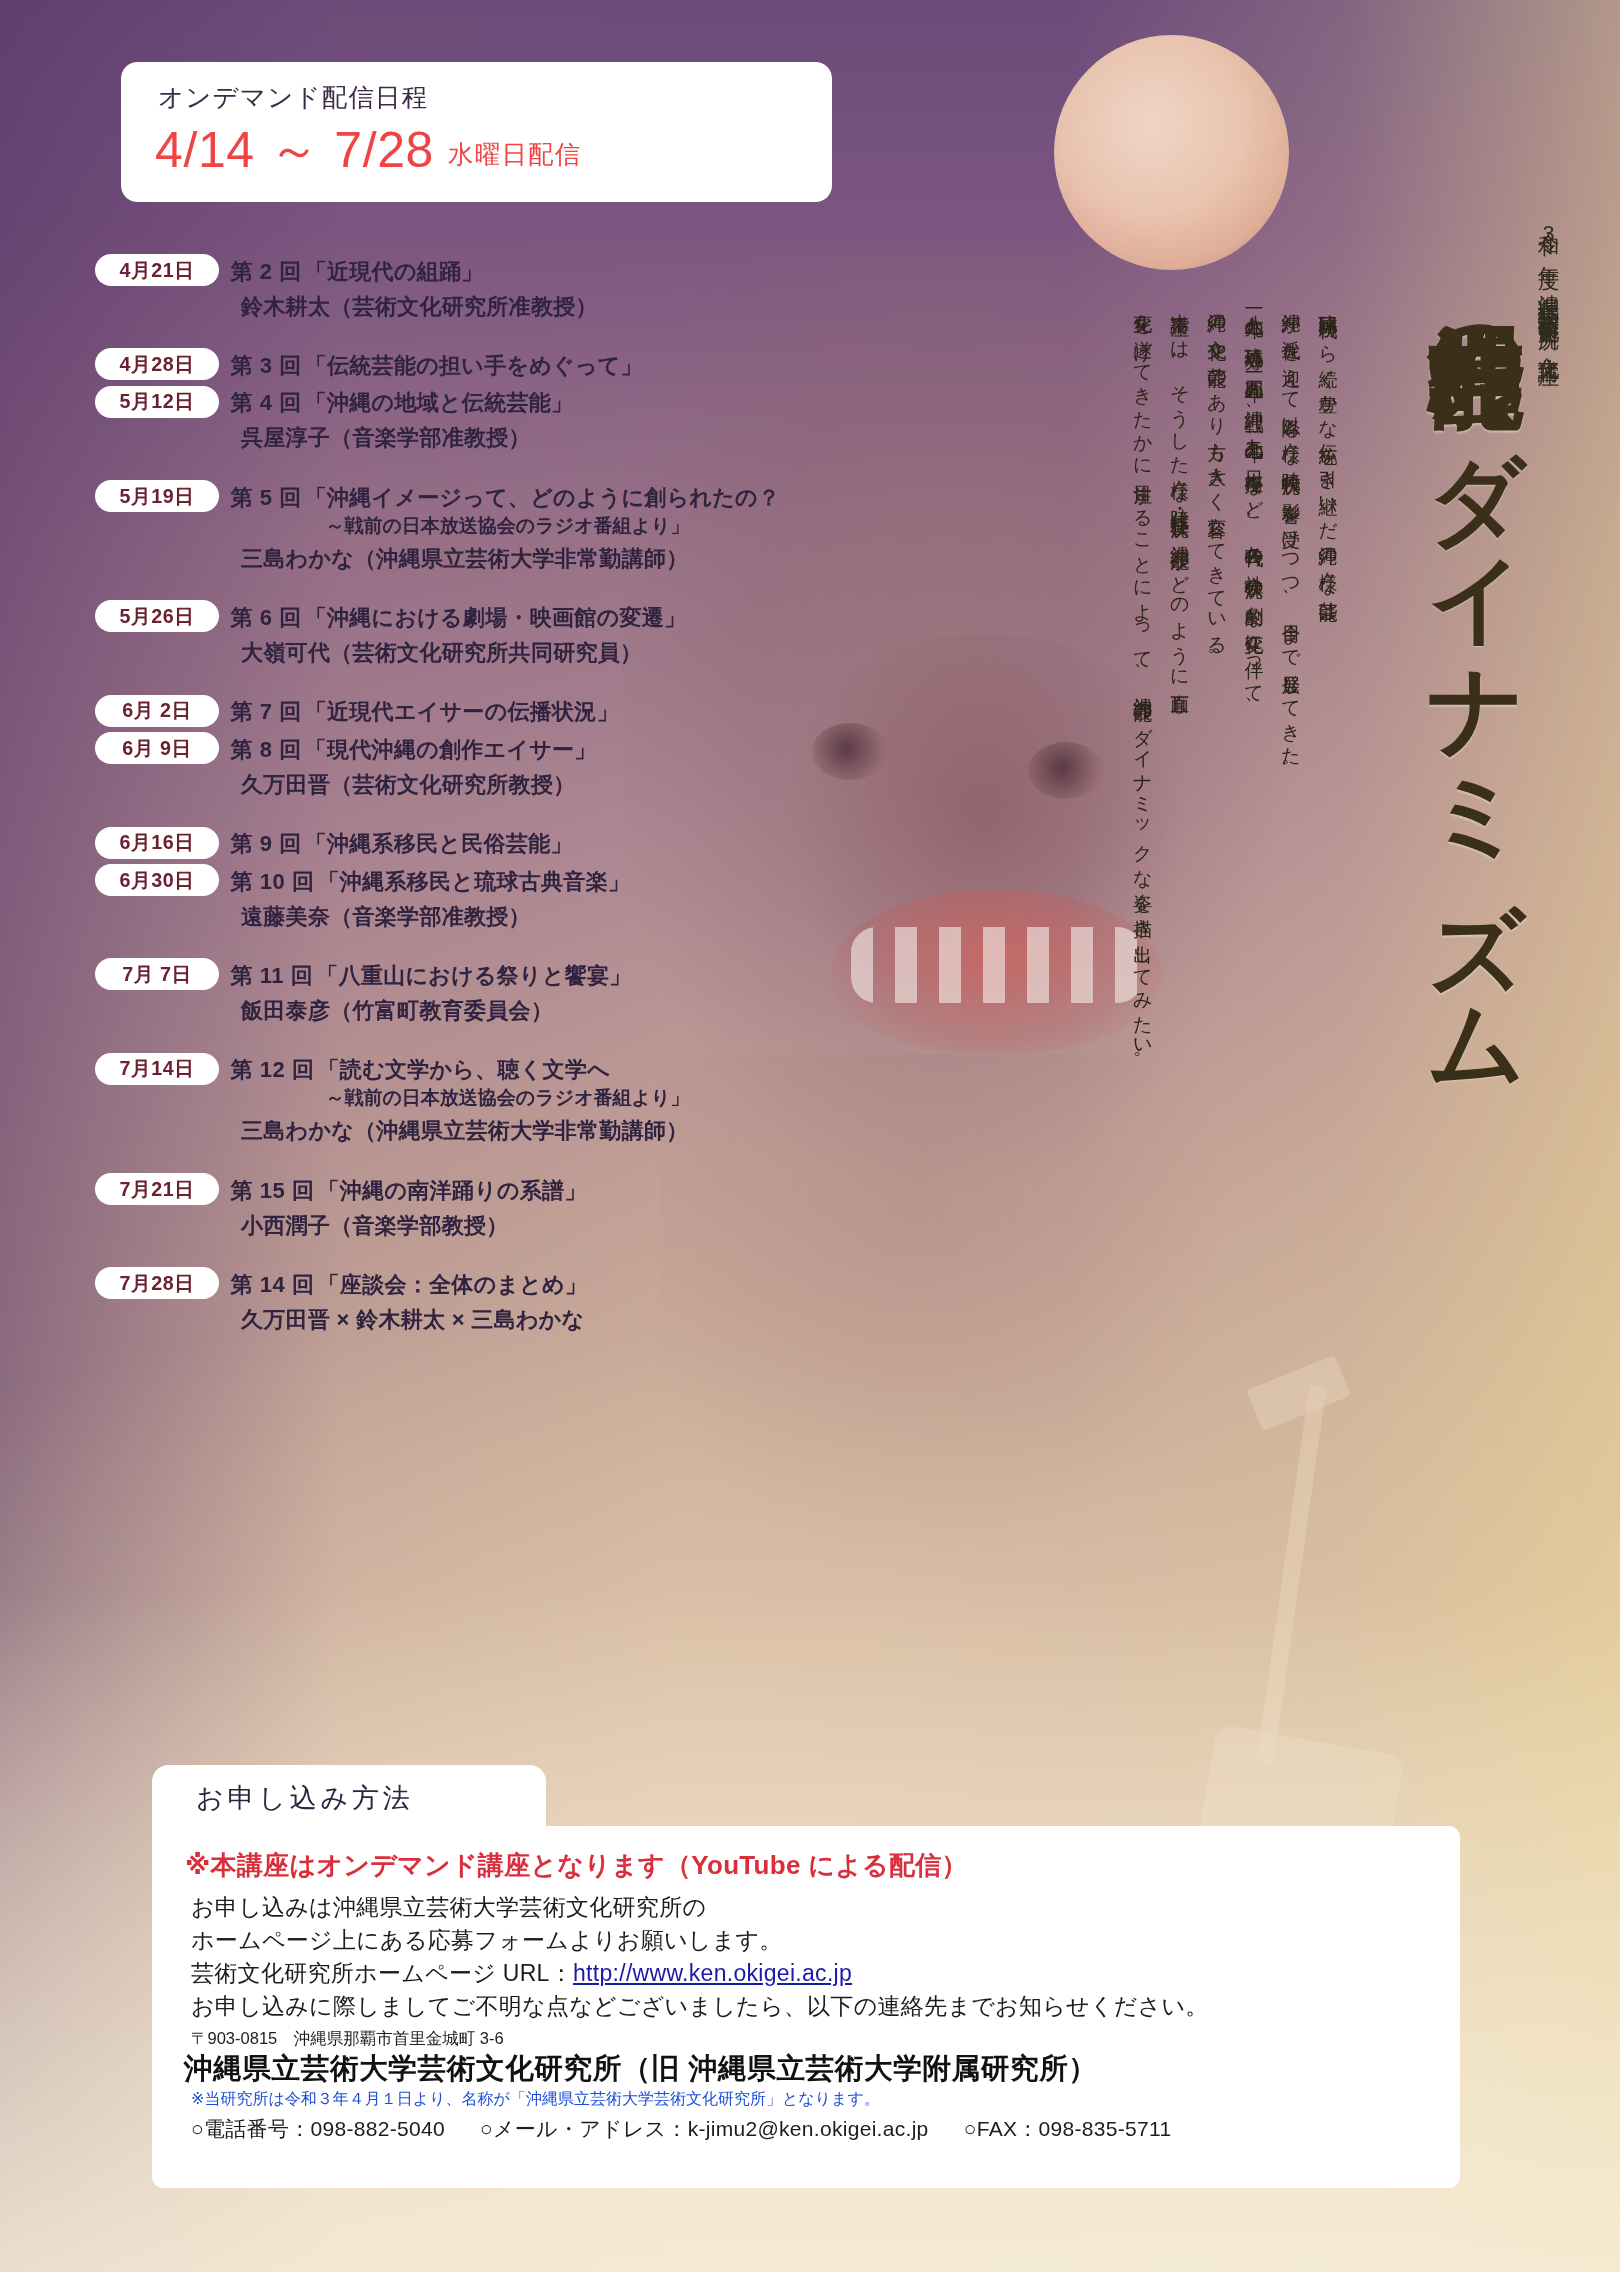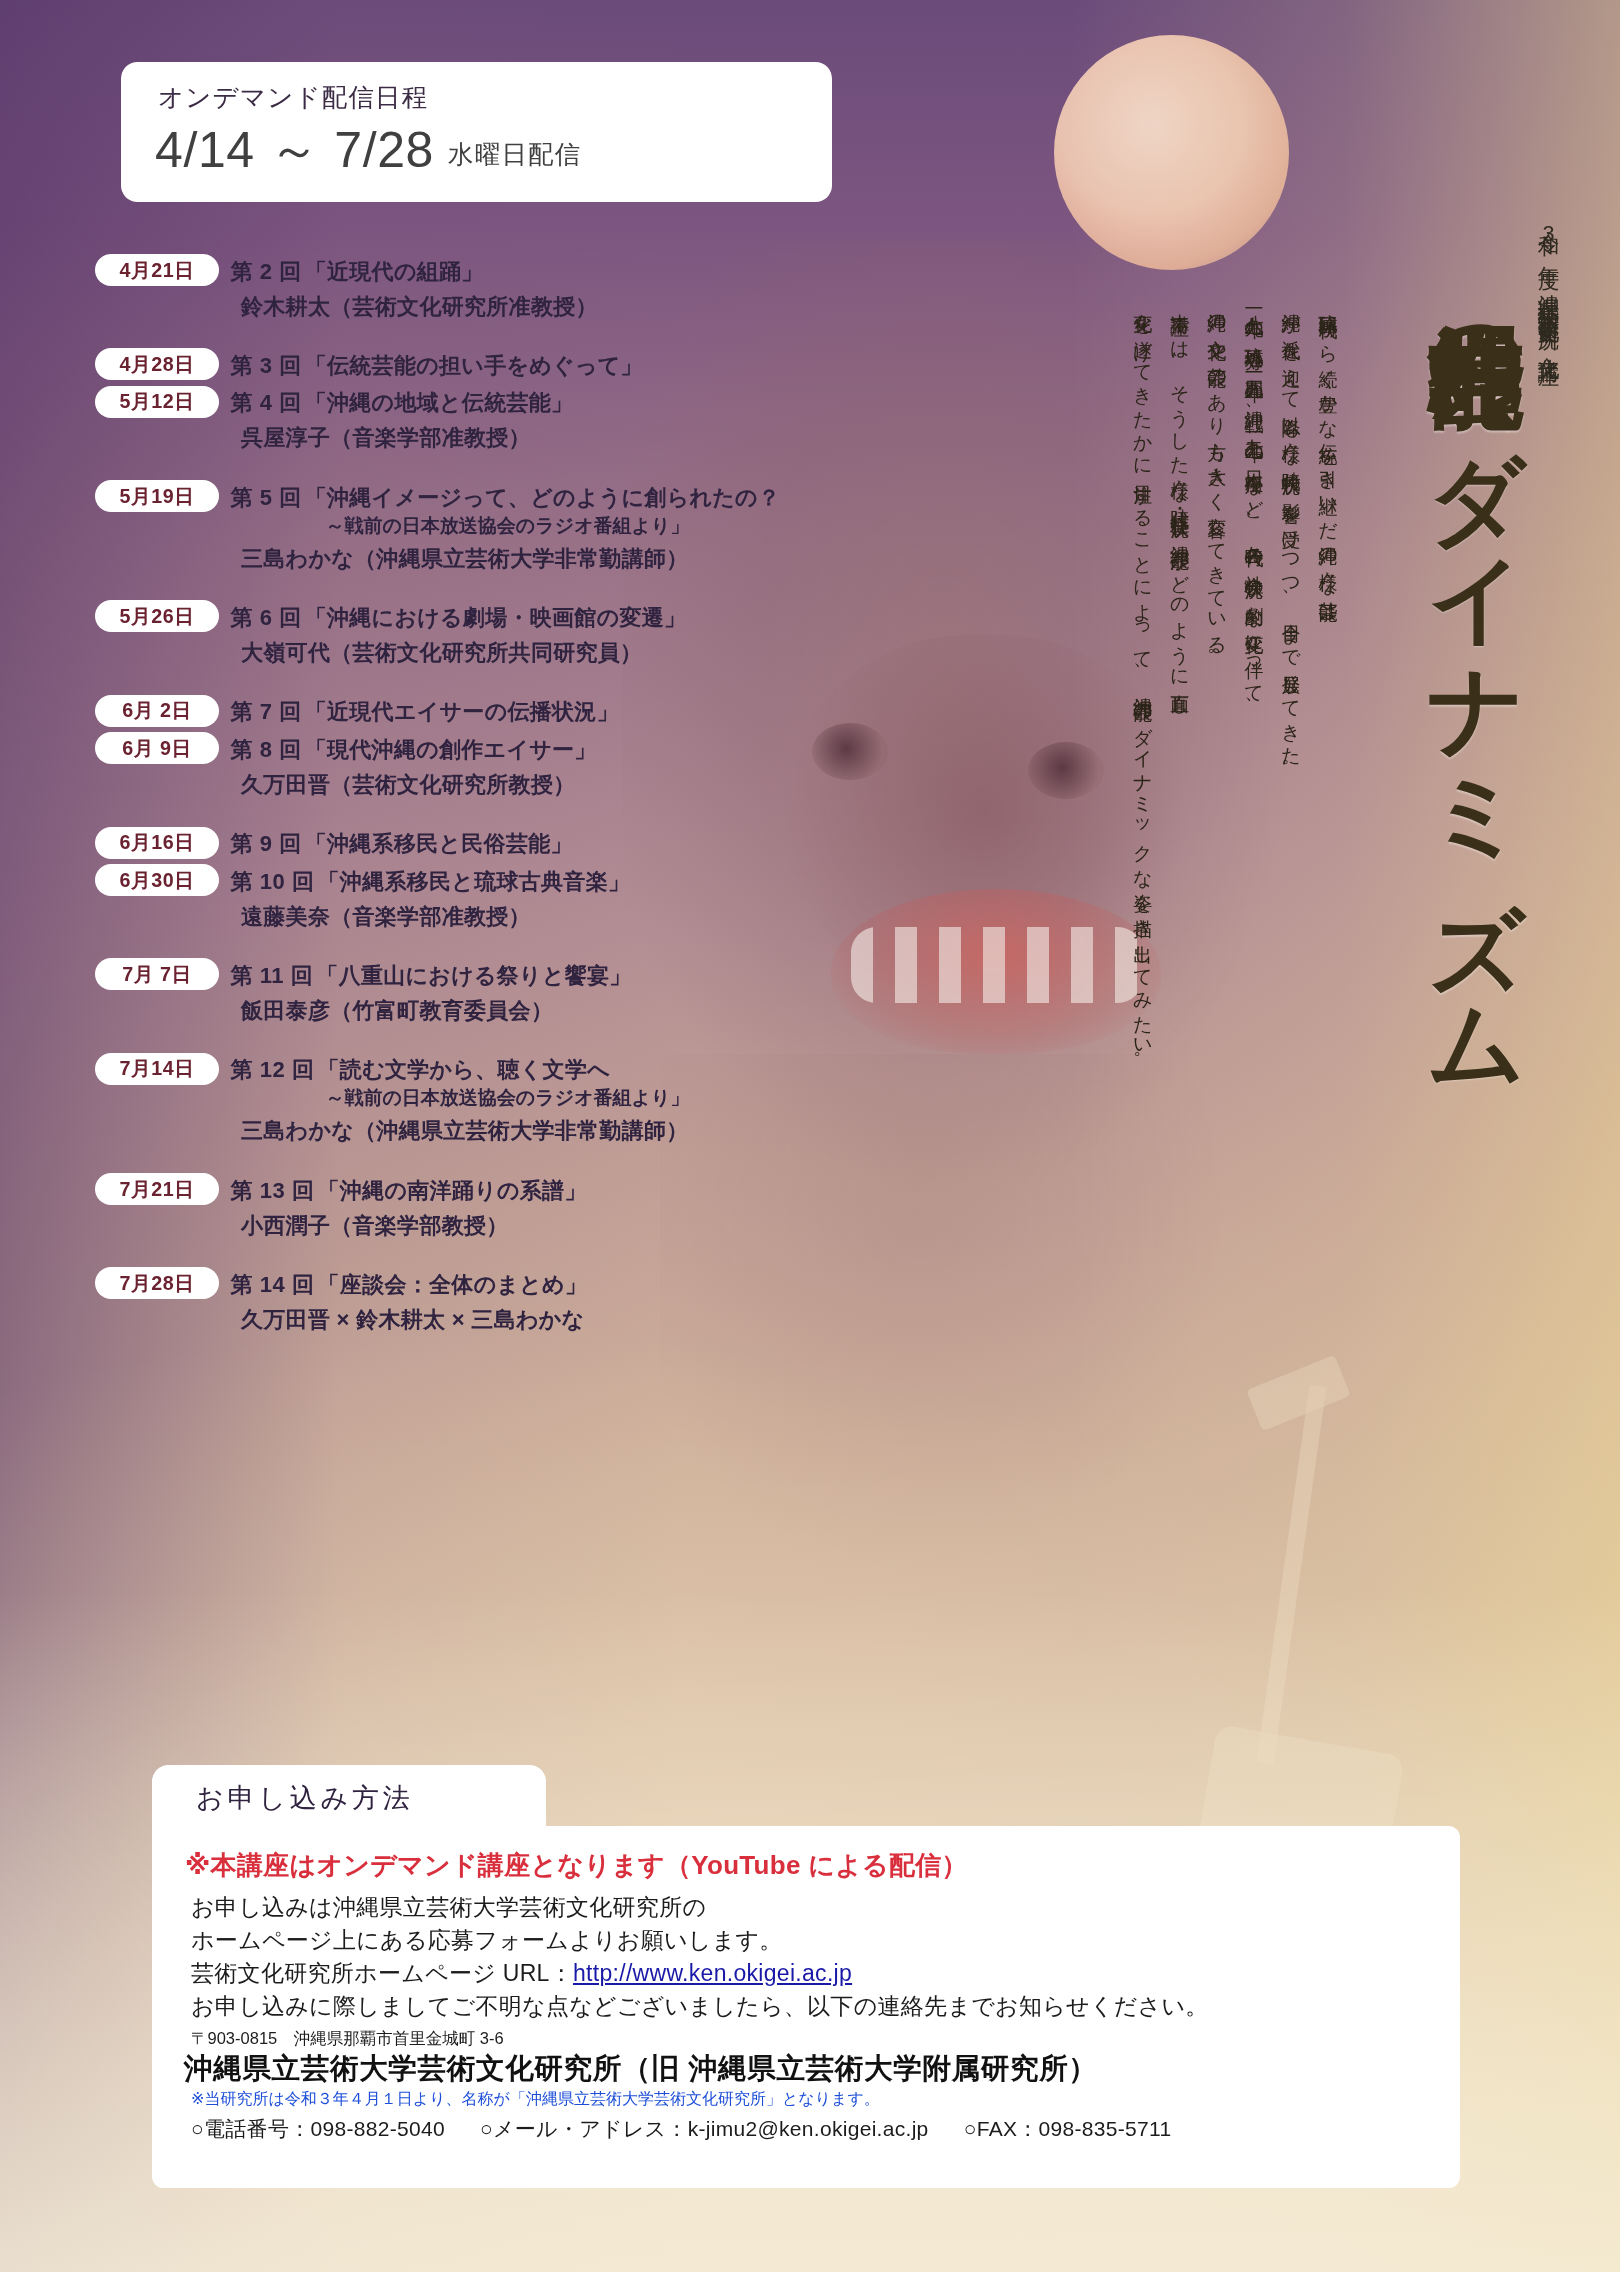--- a/index.html
+++ b/index.html
@@ -52,21 +52,21 @@
   .sanshin{position:absolute;left:1162px;top:1384px;width:267px;height:635px;opacity:.5;}
   .sanshin .neck{position:absolute;left:121px;top:0;width:16.5px;height:381px;background:rgba(245,235,215,.55);transform:rotate(8deg);}
   .sanshin .head{position:absolute;left:89px;top:-12.7px;width:95px;height:44px;background:rgba(245,235,215,.55);transform:rotate(-22deg);border-radius:5.1px;}
   .sanshin .body2{position:absolute;left:38px;top:355px;width:190px;height:190px;border-radius:16.5px;background:rgba(247,238,220,.5);transform:rotate(10deg);}
   .haze{position:absolute;left:0;right:0;top:58%;height:42%;
     background:radial-gradient(ellipse at 30% 70%, rgba(235,210,180,.5), rgba(235,210,180,0) 70%);}
   
   #sched-head{position:absolute;left:121px;top:62px;width:711px;height:140px;
     background:#fff;border-radius:16.5px;box-shadow:0 0.6px 0 rgba(0,0,0,.04);}
   #sched-head .line1{position:absolute;left:37px;top:19px;font-size:25.4px;color:#3b2b45;letter-spacing:1.3px;}
-  #sched-head .line2{position:absolute;left:34px;top:55px;font-size:50px;color:#404040;font-weight:400;letter-spacing:0.6px;}
+  #sched-head .line2{position:absolute;left:34px;top:55px;font-size:50px;color:#ef4444;font-weight:400;letter-spacing:0.6px;}
   #sched-head .line2 small{font-size:25.4px;letter-spacing:1.3px;margin-left:14px;vertical-align:3.8px;}
   
   #schedule{position:absolute;left:95px;top:254px;width:952px;}
   .grp{margin-bottom:10.2px;}
   .row{display:flex;align-items:flex-start;margin-bottom:5.1px;}
   .datechip{flex:0 0 auto;width:124px;height:32px;border-radius:6347px;background:#fff;
     display:flex;align-items:center;justify-content:center;
     font-size:19.7px;color:#6b2230;font-weight:bold;letter-spacing:0.6px;margin-right:11.4px;}
   .rowtext{flex:1 1 auto;padding-top:2.5px;}
   .no{font-size:22px;color:#2f2340;font-weight:bold;letter-spacing:0.6px;}
@@ -265,21 +265,21 @@
     </div>
     <div class="speaker">三島わかな（沖縄県立芸術大学非常勤講師）</div>
   </div>
 
   <div class="gap"></div>
 
   <div class="grp">
     <div class="row">
       <div class="datechip">7月21日</div>
       <div class="rowtext">
-        <span class="no">第 13 回</span>
+        <span class="no">第 15 回</span>
         <span class="ttl">「沖縄の南洋踊りの系譜」</span>
       </div>
     </div>
     <div class="speaker">小西潤子（音楽学部教授）</div>
   </div>
 
   <div class="gap"></div>
 
   <div class="grp">
     <div class="row">

